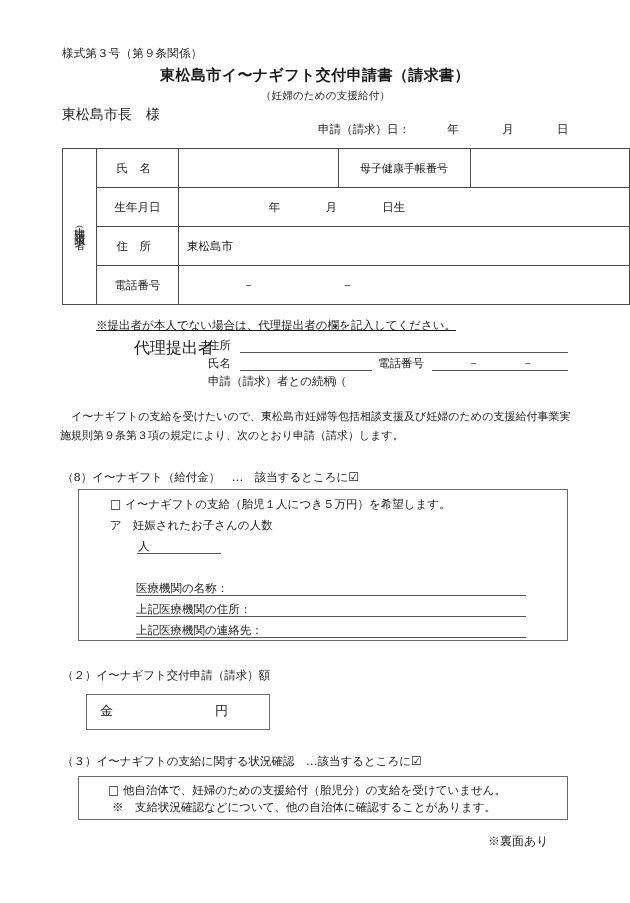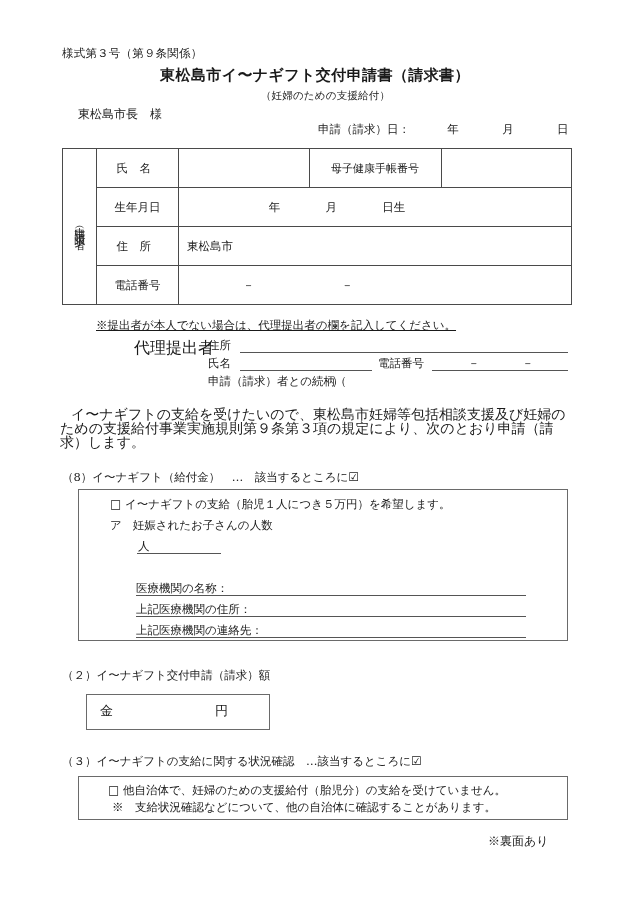--- a/index.html
+++ b/index.html
@@ -51,41 +51,40 @@
     text-align: center;
     font-size: 10.5px;
     letter-spacing: .2px;
     white-space: nowrap;
     padding-left: 21px;
   }
   .addressee {
     position: absolute;
     left: 62px;
     top: 106px;
-    font-size: 12px;
-    white-space: nowrap;
-    margin-left: 16px;
+    font-size: 14px;
+    white-space: nowrap;
   }
   .appdate {
     position: absolute;
     left: 318px;
     top: 122px;
     font-size: 11.5px;
     white-space: nowrap;
   }
   .appdate .sp1 { display:inline-block; width: 30px; }
   .appdate .sp2 { display:inline-block; width: 36px; }
   .appdate .sp3 { display:inline-block; width: 36px; }
 
   
   .app-table {
     position: absolute;
     left: 62px;
     top: 148px;
-    width: 510px;
+    width: 568px;
     border-collapse: collapse;
     table-layout: fixed;
     font-size: 11.5px;
   }
   .app-table td {
     border: 1px solid #4a4a4a;
     height: 38px;
     padding: 0 8px;
     vertical-align: middle;
   }
@@ -157,22 +156,22 @@
   .tel-dash1 { position:absolute; left: 468px; top: 356px; font-size: 11.5px; }
   .tel-dash2 { position:absolute; left: 522px; top: 356px; font-size: 11.5px; }
   .rel-paren-close { position: absolute; left: 332px; top: 374px; font-size: 11.5px; }
 
   
   .body-para {
     position: absolute;
     left: 60px;
     top: 407px;
     width: 512px;
-    font-size: 14px;
-    line-height: 14px;
+    font-size: 11px;
+    line-height: 19px;
     text-indent: 11px;
     letter-spacing: 0px;
   }
 
   
   .sec-head {
     position: absolute;
     font-size: 11.5px;
     white-space: nowrap;
   }

